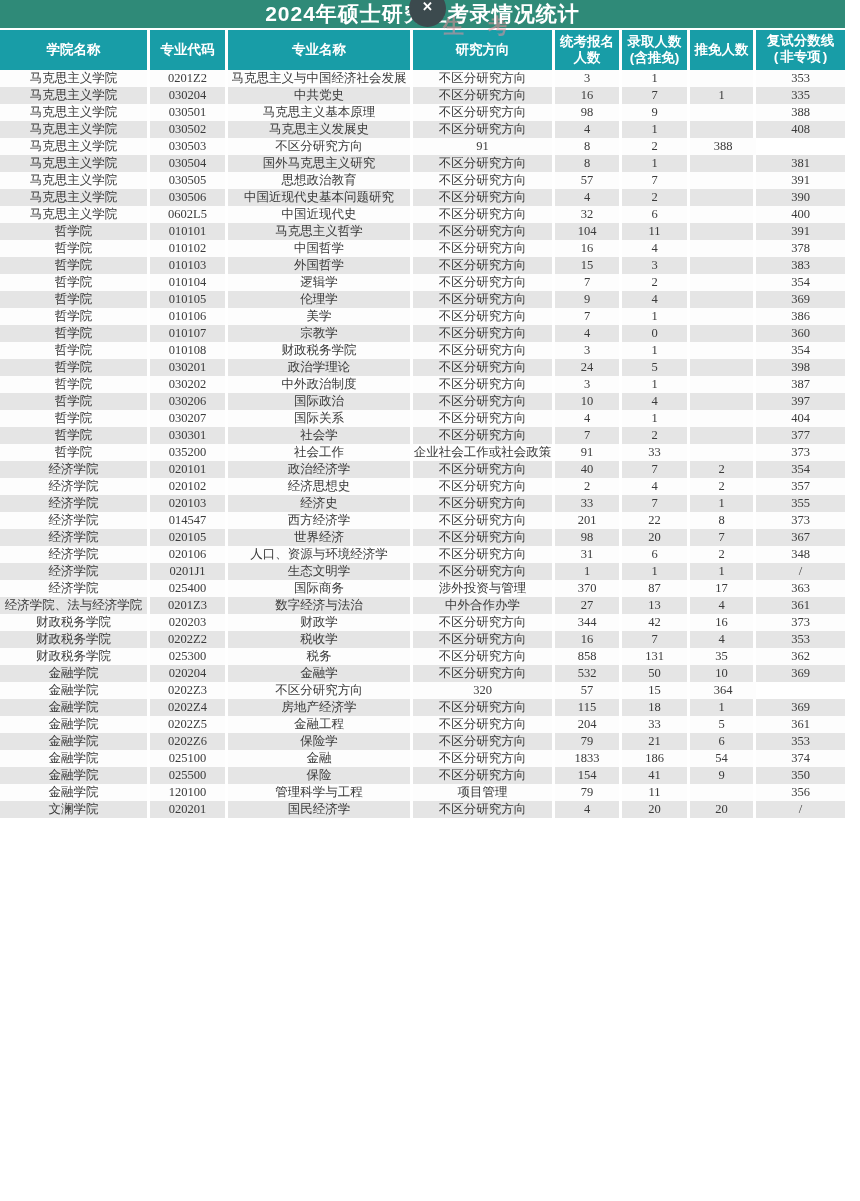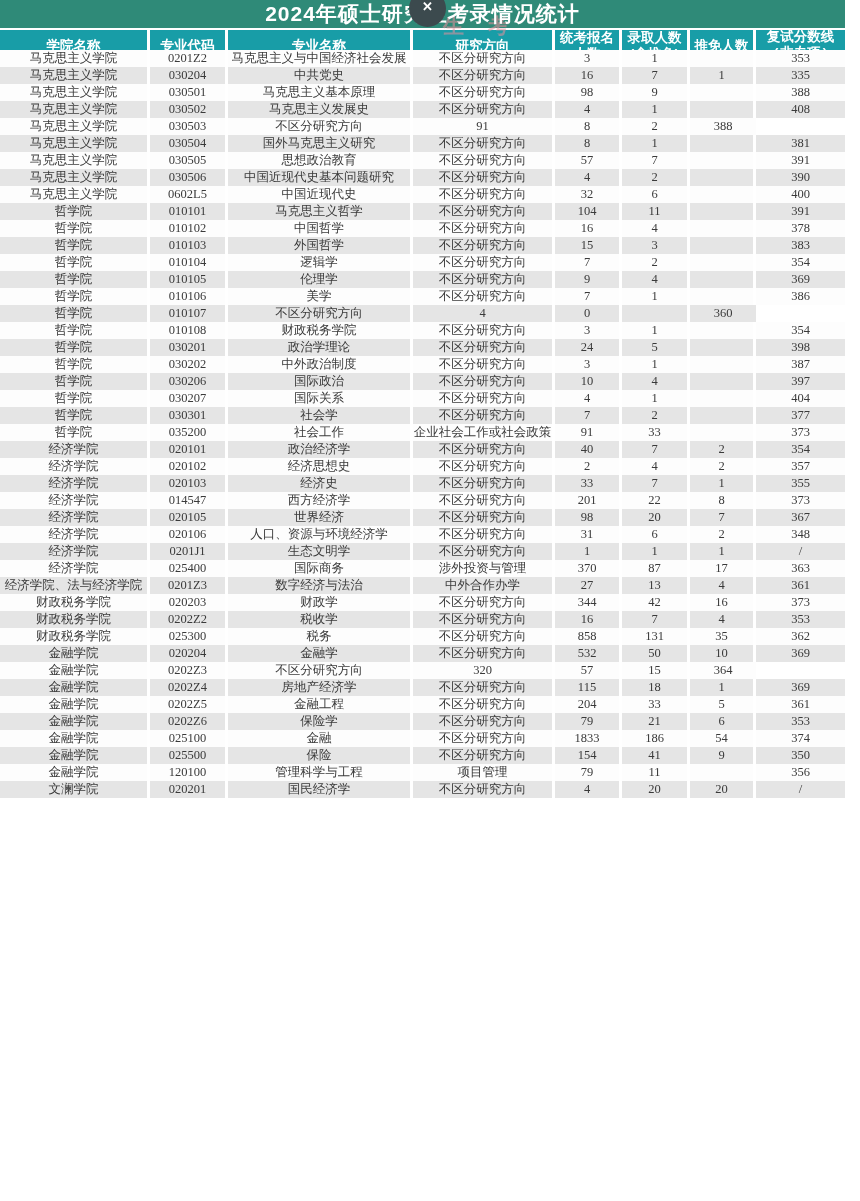--- a/index.html
+++ b/index.html
@@ -32,21 +32,21 @@
   }
   .close-x {
     color:#ffffff; font-size:13px; font-weight:bold; line-height:1;
     margin-bottom:14px;
   }
   .gap { height:2px; background:#ffffff; }
   .grid-row {
     display:grid;
     grid-template-columns:150px 78px 185px 142px 67px 68px 66px 89px;
   }
-  .header-row { height:20px; }
+  .header-row { height:40px; }
   .hcell {
     background:#189da7; color:#ffffff; font-weight:bold; font-size:13.5px;
     display:flex; align-items:center; justify-content:center; text-align:center;
     white-space:pre-line; line-height:1.15;
     border-right:3px solid #ffffff;
     font-family:"Liberation Sans", sans-serif;
   }
   .hcell:last-child { border-right:none;font-family:Liberation Mono, monospace; }
   .row { height:17px; }
   .cell {
@@ -237,20 +237,21 @@
           <div class="cell">美学</div>
           <div class="cell">不区分研究方向</div>
           <div class="cell">7</div>
           <div class="cell">1</div>
           <div class="cell"></div>
           <div class="cell">386</div>
         </div>
         <div class="grid-row row even">
           <div class="cell">哲学院</div>
           <div class="cell">010107</div>
+          <div class="cell">宗教学</div>
           <div class="cell">不区分研究方向</div>
           <div class="cell">4</div>
           <div class="cell">0</div>
           <div class="cell"></div>
           <div class="cell">360</div>
         </div>
         <div class="grid-row row odd">
           <div class="cell">哲学院</div>
           <div class="cell">010108</div>
           <div class="cell">财政税务学院</div>

